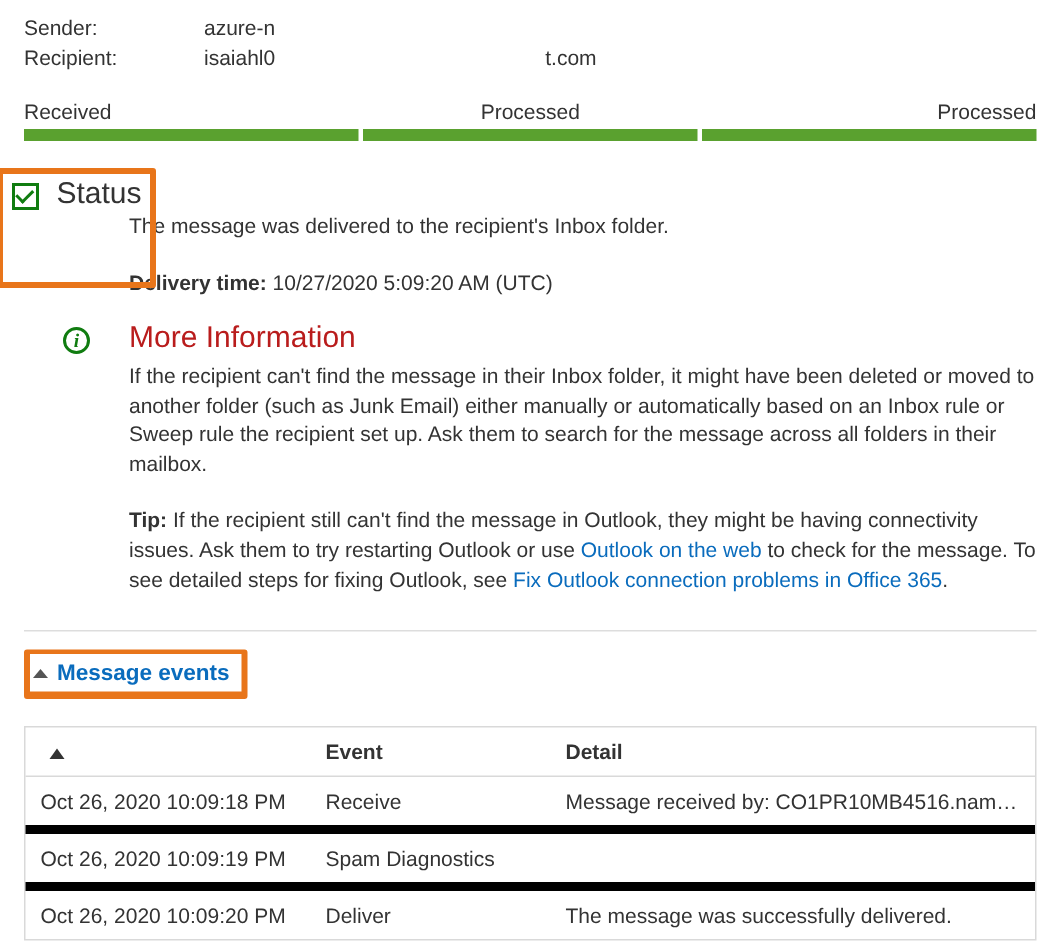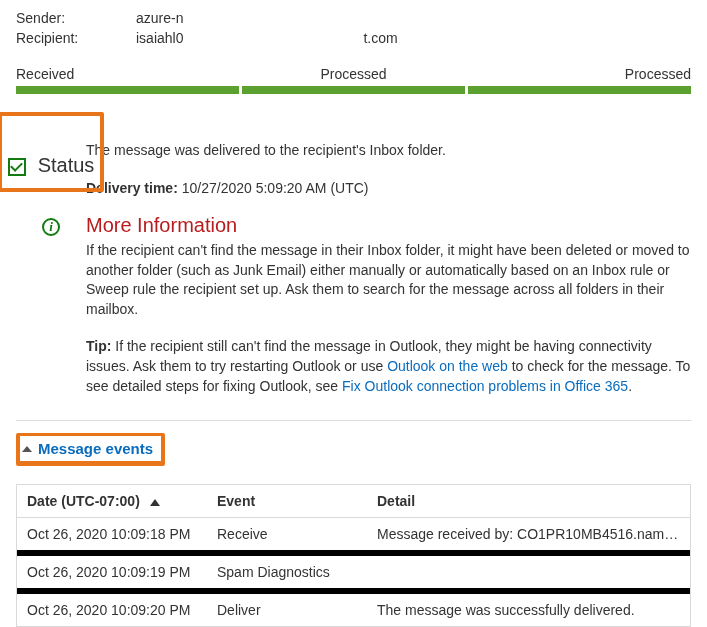--- a/index.html
+++ b/index.html
@@ -112,21 +112,21 @@
     <div></div>
     <div></div>
     <div></div>
   </div>
 </div>
 
 
 <div class="status-block">
   <div class="icon-col">
     <span class="highlight-box highlight-status" style="position:relative; top:-4px;">
-      <span style="display:inline-flex; align-items:flex-start; gap:12px;margin-top:36px;">
+      <span style="display:inline-flex; align-items:flex-start; gap:12px;">
         <span class="check-icon"></span>
         <span class="status-title">Status</span>
       </span>
     </span>
   </div>
   <div class="content-col" style="padding-top:30px;">
     <div style="margin-left:-0px; margin-top:-4px;">The message was delivered to the recipient's Inbox folder.</div>
     <div class="delivery-line">
       <strong>Delivery time:</strong>
       <span>10/27/2020 5:09:20 AM (UTC)</span>
@@ -155,21 +155,20 @@
   <span class="events-toggle">
     <span class="chevron-up"></span>
     <span class="events-label">Message events</span>
   </span>
 </span>
 
 
 <div class="events-table">
   <div class="events-head">
     <div class="cell col-date">
-      <span>Date (UTC-07:00)</span>
       <span class="sort-caret"></span>
     </div>
     <div class="cell col-event">Event</div>
     <div class="cell col-detail">Detail</div>
   </div>
   <div class="events-row">
     <div class="cell col-date">Oct 26, 2020 10:09:18 PM</div>
     <div class="cell col-event">Receive</div>
     <div class="cell col-detail">Message received by: CO1PR10MB4516.nampr...</div>
   </div>

